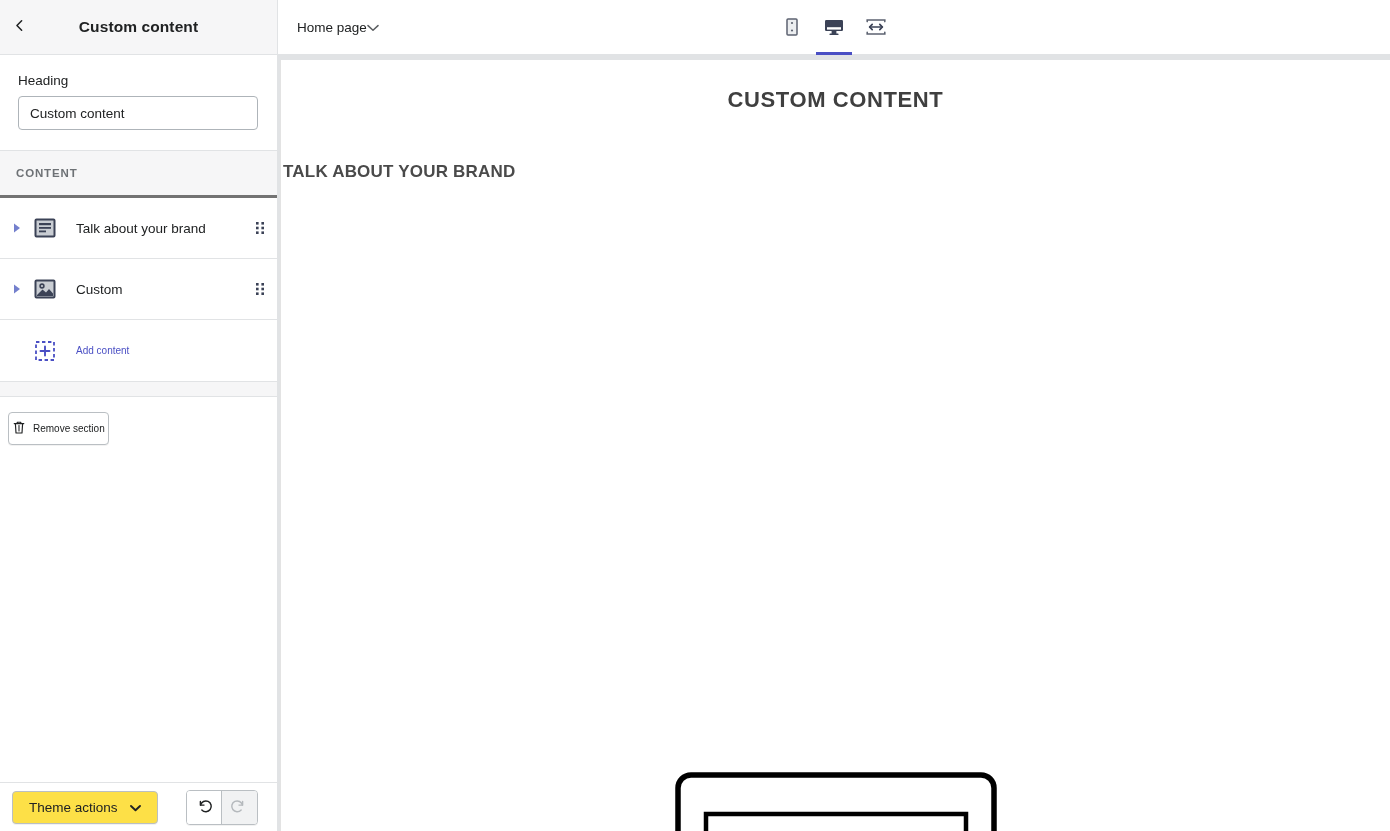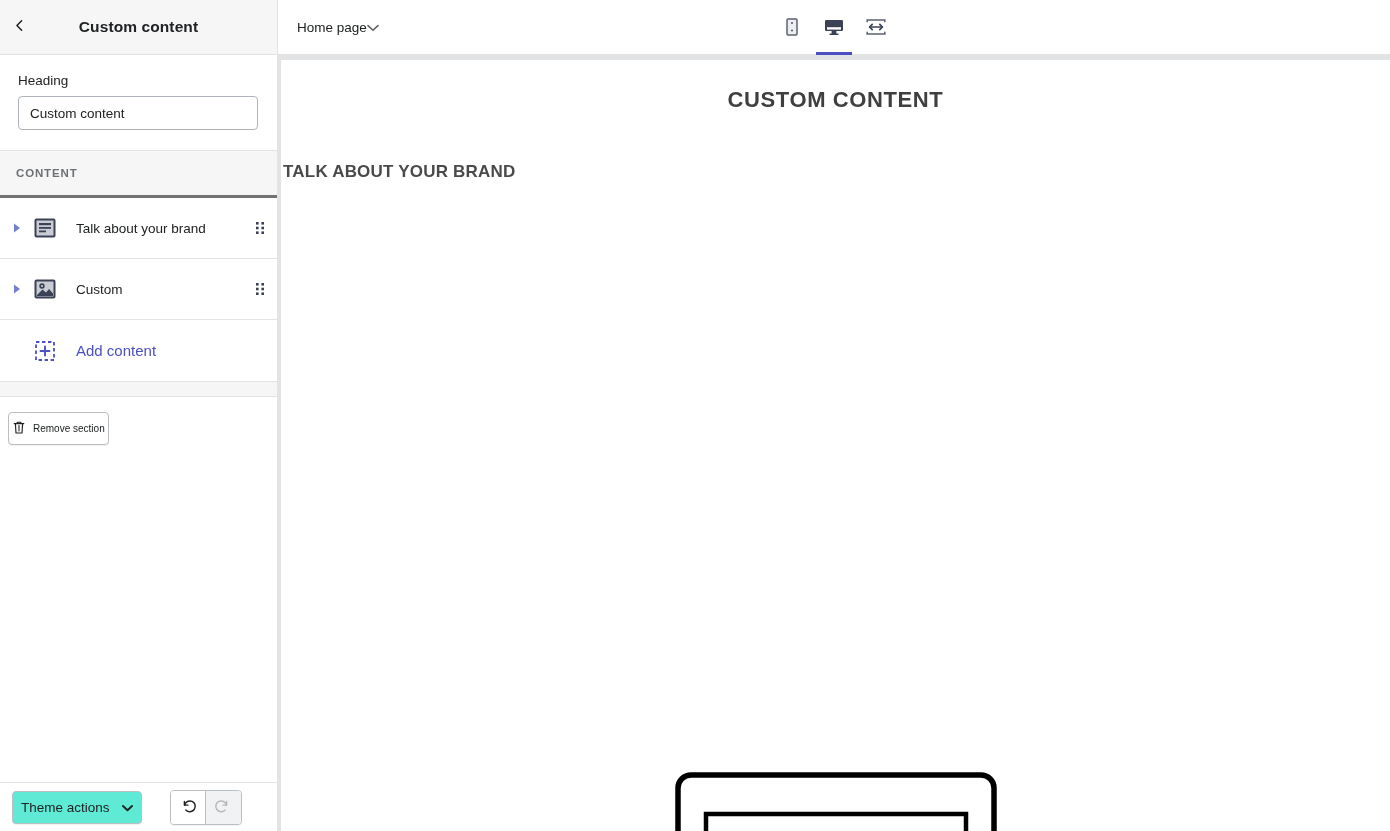--- a/index.html
+++ b/index.html
@@ -111,21 +111,21 @@
   .add-row {
     height: 61px;
     display: flex; align-items: center;
     cursor: pointer; background: #fff;
   }
   .add-icon {
     width: 38px; flex: 0 0 38px; margin-left: 26px;
     display: flex; align-items: center; justify-content: center;
   }
   .add-label {
-    font-size: 15px; color: #4a4fc4; padding-left: 12px; font-weight: 400;
+    font-size: 10px; color: #4a4fc4; padding-left: 12px; font-weight: 400;
   }
 
   .gap-band {
     height: 16px; flex: 0 0 16px;
     background: #f6f6f7;
     border-top: 1px solid #e1e3e5;
     border-bottom: 1px solid #e1e3e5;
   }
 
   .remove-area { background: #fff; padding: 15px 0 0 8px; flex: 1 1 auto; }
@@ -145,22 +145,22 @@
   .sidebar-footer {
     height: 49px; flex: 0 0 49px;
     border-top: 1px solid #e1e3e5;
     background: #fff;
     display: flex; align-items: center;
     padding: 0 12px;
     gap: 28px;
   }
   .theme-actions-btn {
     display: inline-flex; align-items: center; gap: 12px;
-    height: 33px; padding: 0 8px;
-    background: #5eead4;
+    height: 33px; padding: 0 16px;
+    background: #fde047;
     border: 1px solid #babfc3;
     border-radius: 4px;
     box-shadow: 0 1px 0 rgba(0,0,0,.05);
     font-size: 13.5px; color: #202223;
     font-family: "Liberation Sans", sans-serif;
     cursor: pointer;
   }
   .undo-group {
     display: inline-flex;
     border: 1px solid #babfc3;

